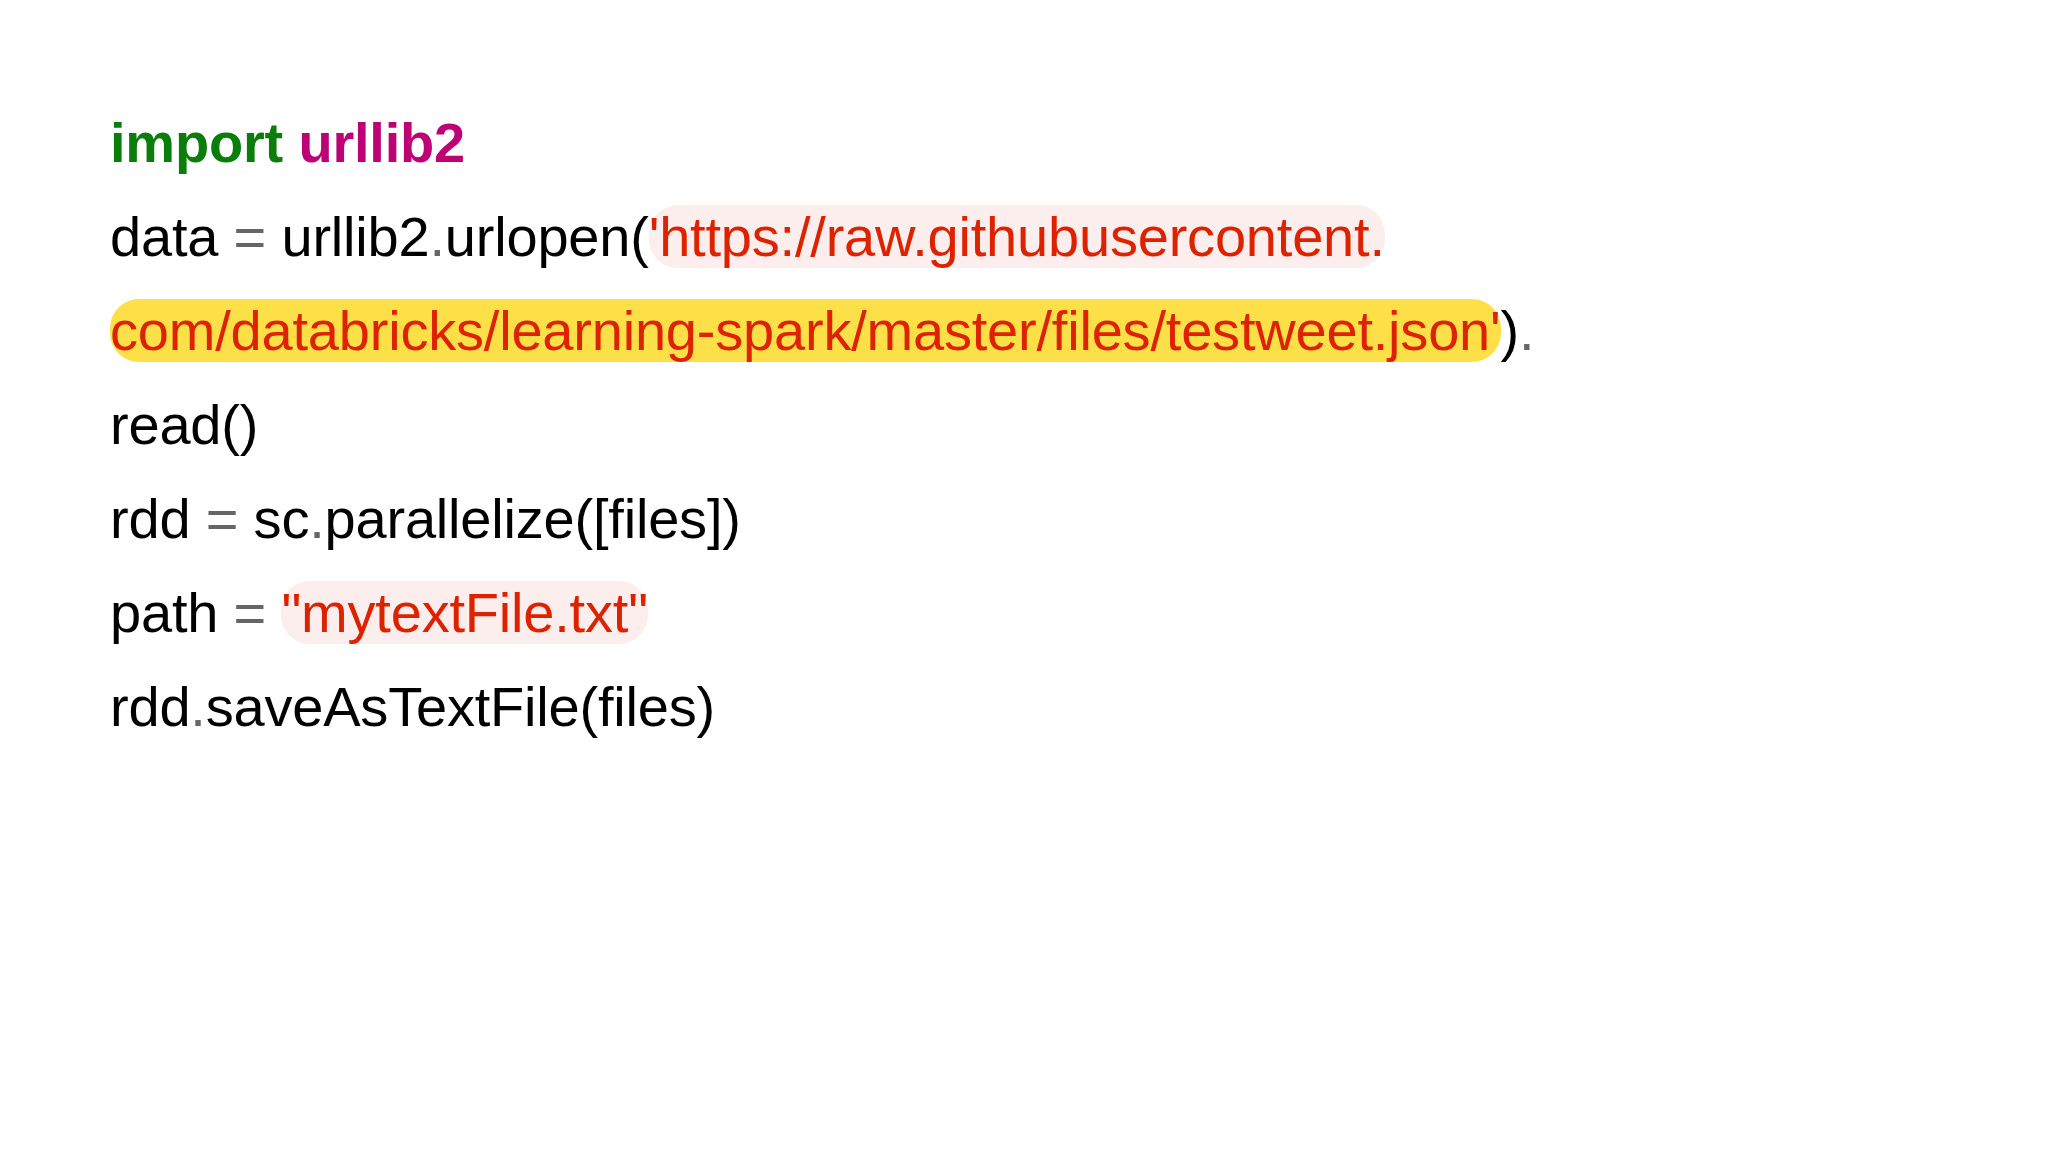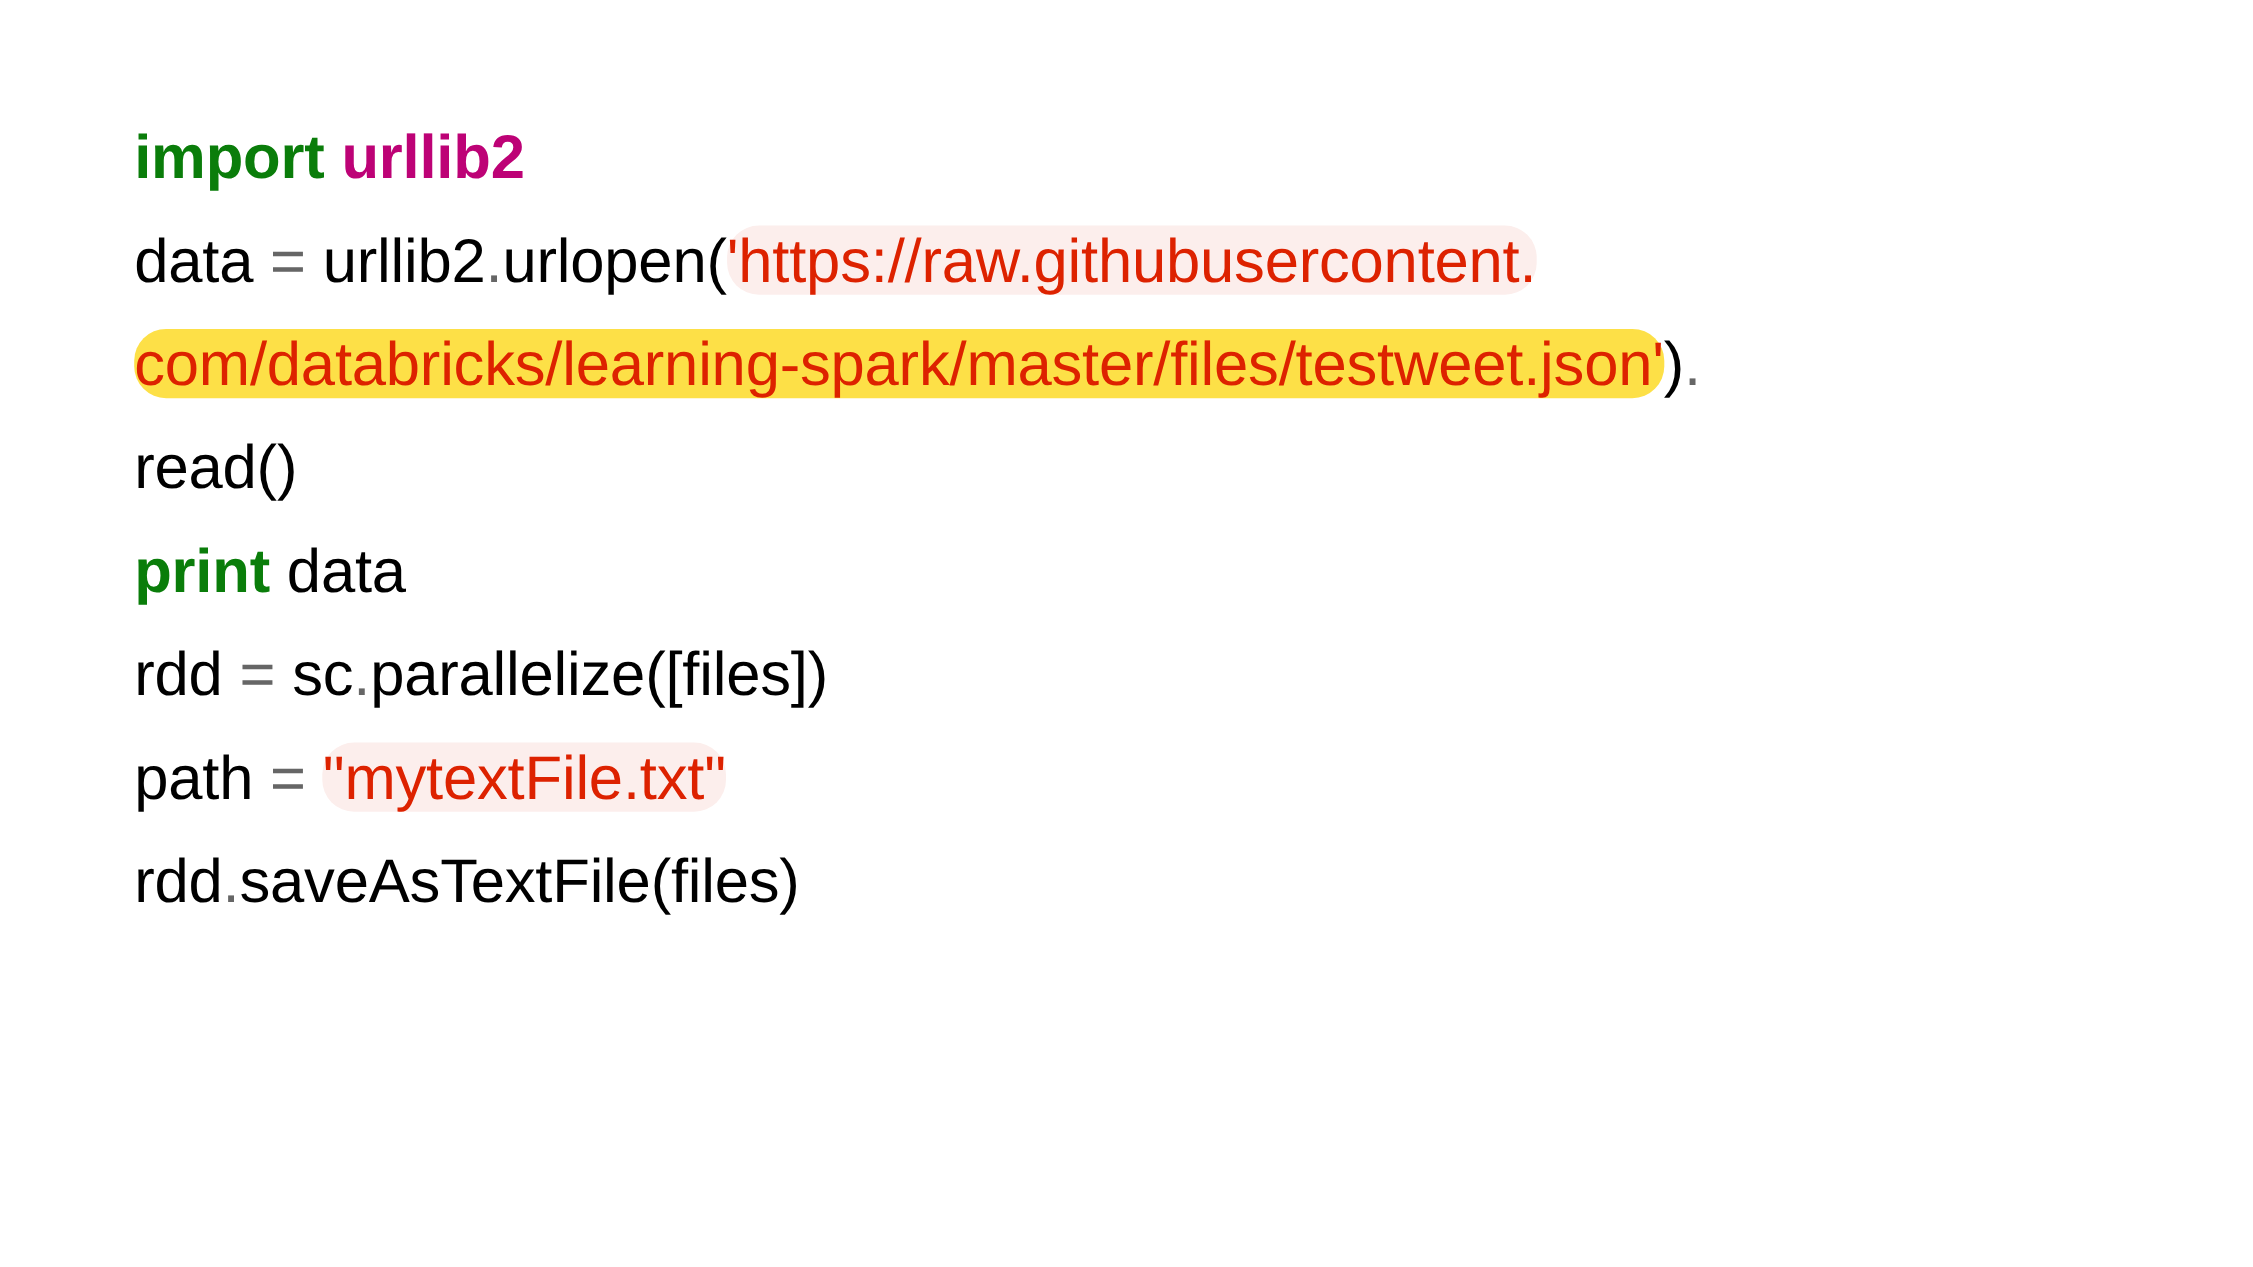--- a/index.html
+++ b/index.html
@@ -9,21 +9,21 @@
   }
   body {
     width: 2048px;
     height: 1152px;
     overflow: hidden;
     font-family: "Liberation Sans", sans-serif;
   }
 
   #code-block {
     position: absolute;
-    left: 122px;
+    left: 110px;
     top: 96px;
     width: 1840px;
   }
 
   .code-line {
     font-family: "Liberation Sans", sans-serif;
     font-size: 56px;
     line-height: 94px;
     height: 94px;
     white-space: pre;
@@ -55,17 +55,16 @@
   }
 </style>
 </head>
 <body style="background: rgb(255, 255, 255);">
 
 <div id="code-block">
     <div class="code-line"><span class="tok-kw" style="color: rgb(10, 125, 10);">import</span><span class="tok-plain" style="color: rgb(0, 0, 0);"> </span><span class="tok-mod" style="color: rgb(189, 2, 118);">urllib2</span></div>
     <div class="code-line"><span class="tok-plain" style="color: rgb(0, 0, 0);">data </span><span class="tok-op" style="color: rgb(102, 102, 102);">=</span><span class="tok-plain" style="color: rgb(0, 0, 0);"> urllib2</span><span class="tok-dot" style="color: rgb(102, 102, 102);">.</span><span class="tok-plain" style="color: rgb(0, 0, 0);">urlopen(</span><span class="tok-str" style="color: rgb(221, 34, 0); background: rgb(252, 238, 236);">'https://raw.githubusercontent.</span></div>
     <div class="code-line"><span class="tok-str" style="color: rgb(221, 34, 0); background: #fde047;">com/databricks/learning-spark/master/files/testweet.json'</span><span class="tok-plain" style="color: rgb(0, 0, 0);">)</span><span class="tok-dot" style="color: rgb(102, 102, 102);">.</span></div>
     <div class="code-line"><span class="tok-plain" style="color: rgb(0, 0, 0);">read()</span></div>
-    <div class="code-line"><span class="tok-kw" style="color: rgb(10, 125, 10);">print</span><span class="tok-plain" style="color: rgb(0, 0, 0);"> data</span></div>
     <div class="code-line"><span class="tok-plain" style="color: rgb(0, 0, 0);">rdd </span><span class="tok-op" style="color: rgb(102, 102, 102);">=</span><span class="tok-plain" style="color: rgb(0, 0, 0);"> sc</span><span class="tok-dot" style="color: rgb(102, 102, 102);">.</span><span class="tok-plain" style="color: rgb(0, 0, 0);">parallelize([files])</span></div>
     <div class="code-line"><span class="tok-plain" style="color: rgb(0, 0, 0);">path </span><span class="tok-op" style="color: rgb(102, 102, 102);">=</span><span class="tok-plain" style="color: rgb(0, 0, 0);"> </span><span class="tok-str" style="color: rgb(221, 34, 0); background: rgb(252, 238, 236);">"mytextFile.txt"</span></div>
     <div class="code-line"><span class="tok-plain" style="color: rgb(0, 0, 0);">rdd</span><span class="tok-dot" style="color: rgb(102, 102, 102);">.</span><span class="tok-plain" style="color: rgb(0, 0, 0);">saveAsTextFile(files)</span></div>
   </div>
 
 </body></html>

